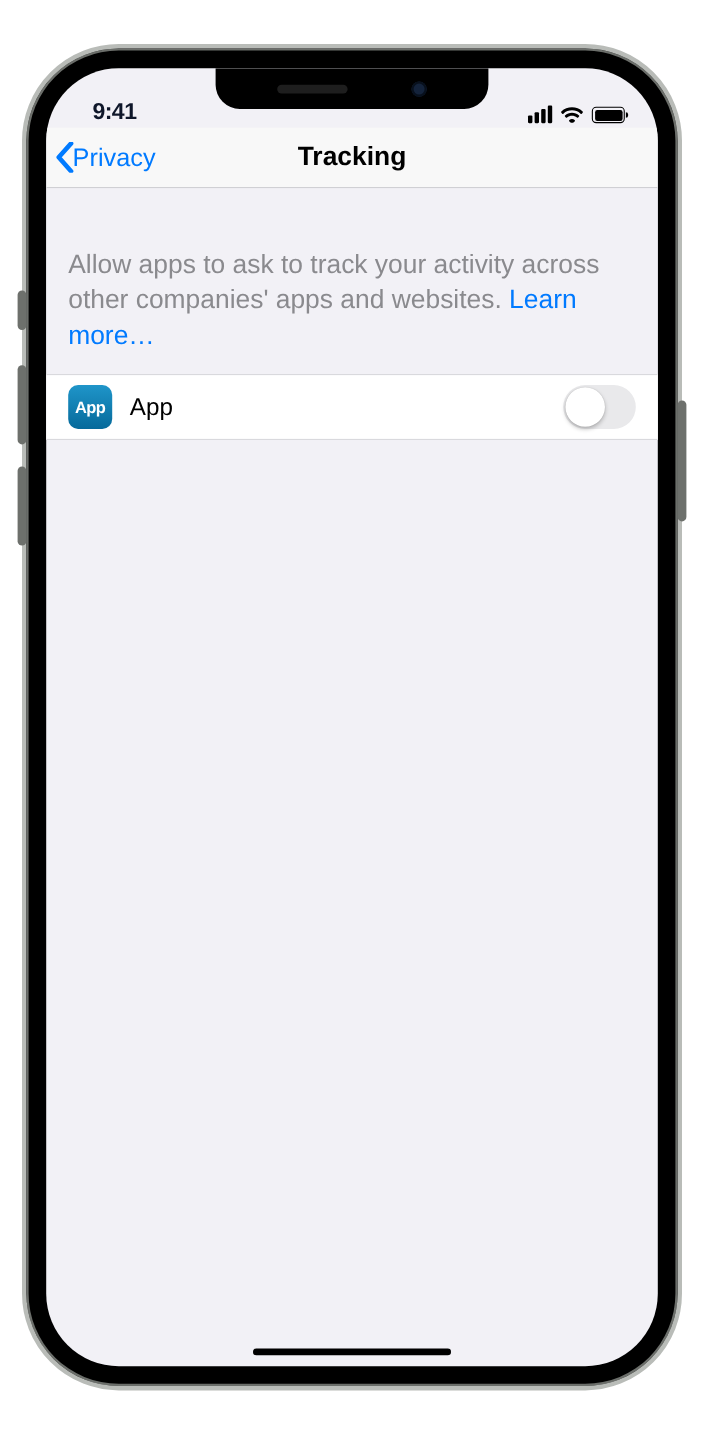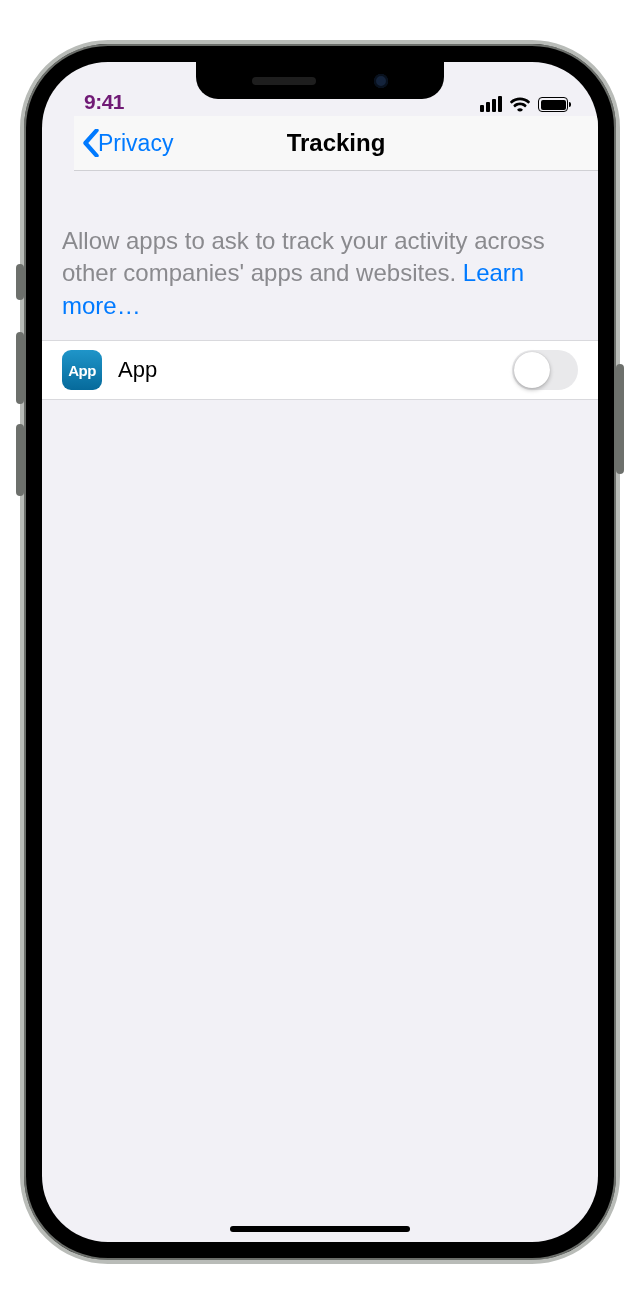--- a/index.html
+++ b/index.html
@@ -62,21 +62,21 @@
 
     
     .status {
       position: relative;
       height: 54px;
       display: flex;
       align-items: flex-end;
       padding: 0 34px 2px;
       font-weight: 600;
       font-size: 21px;
-      color: #701a75;
+      color: #0f172a;
     }
     .status .clock { margin-left: 8px; letter-spacing: -0.5px; }
     .status .right {
       position: absolute;
       right: 30px;
       bottom: 4px;
       display: flex;
       align-items: flex-end;
       gap: 7px;
     }
@@ -95,21 +95,20 @@
 
     
     .nav {
       position: relative;
       height: 55px;
       display: flex;
       align-items: center;
       font-size: 23px;
       background: #f8f8f8;
       border-bottom: 1px solid #d0d0d4;
-      margin-left: 32px;
     }
     .back {
       position: absolute;
       left: 8px;
       top: 0; bottom: 0;
       display: flex;
       align-items: center;
       color: #007aff;
       font-size: 23px;
       cursor: pointer;

